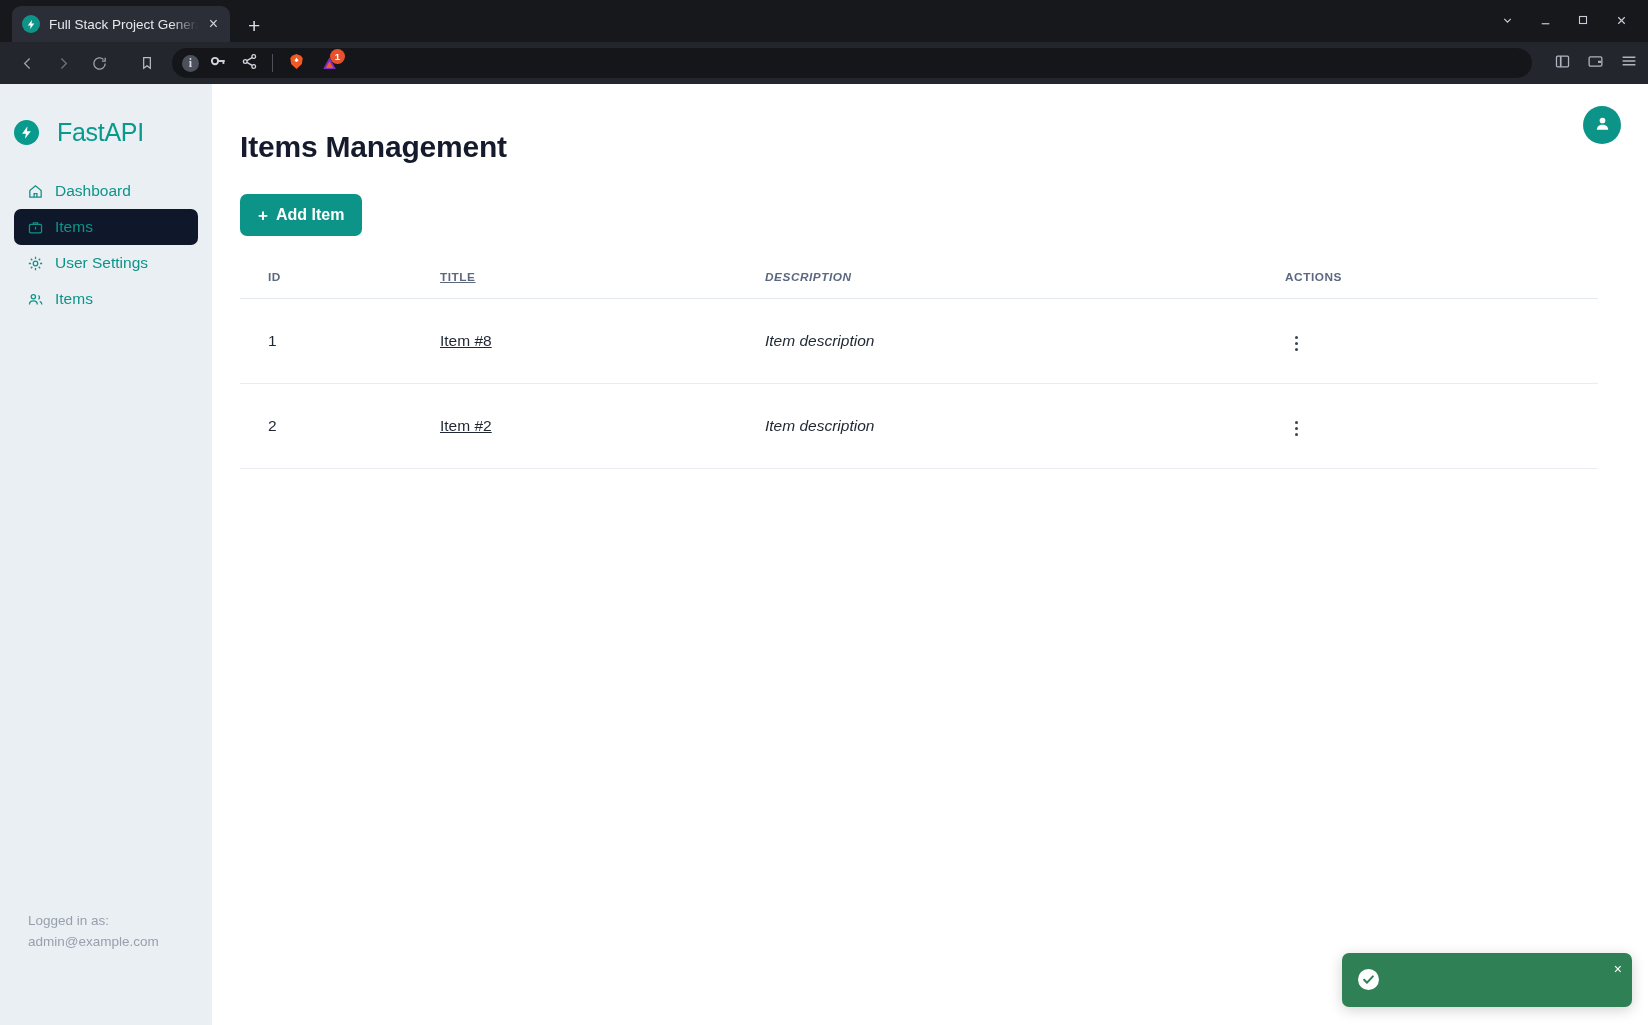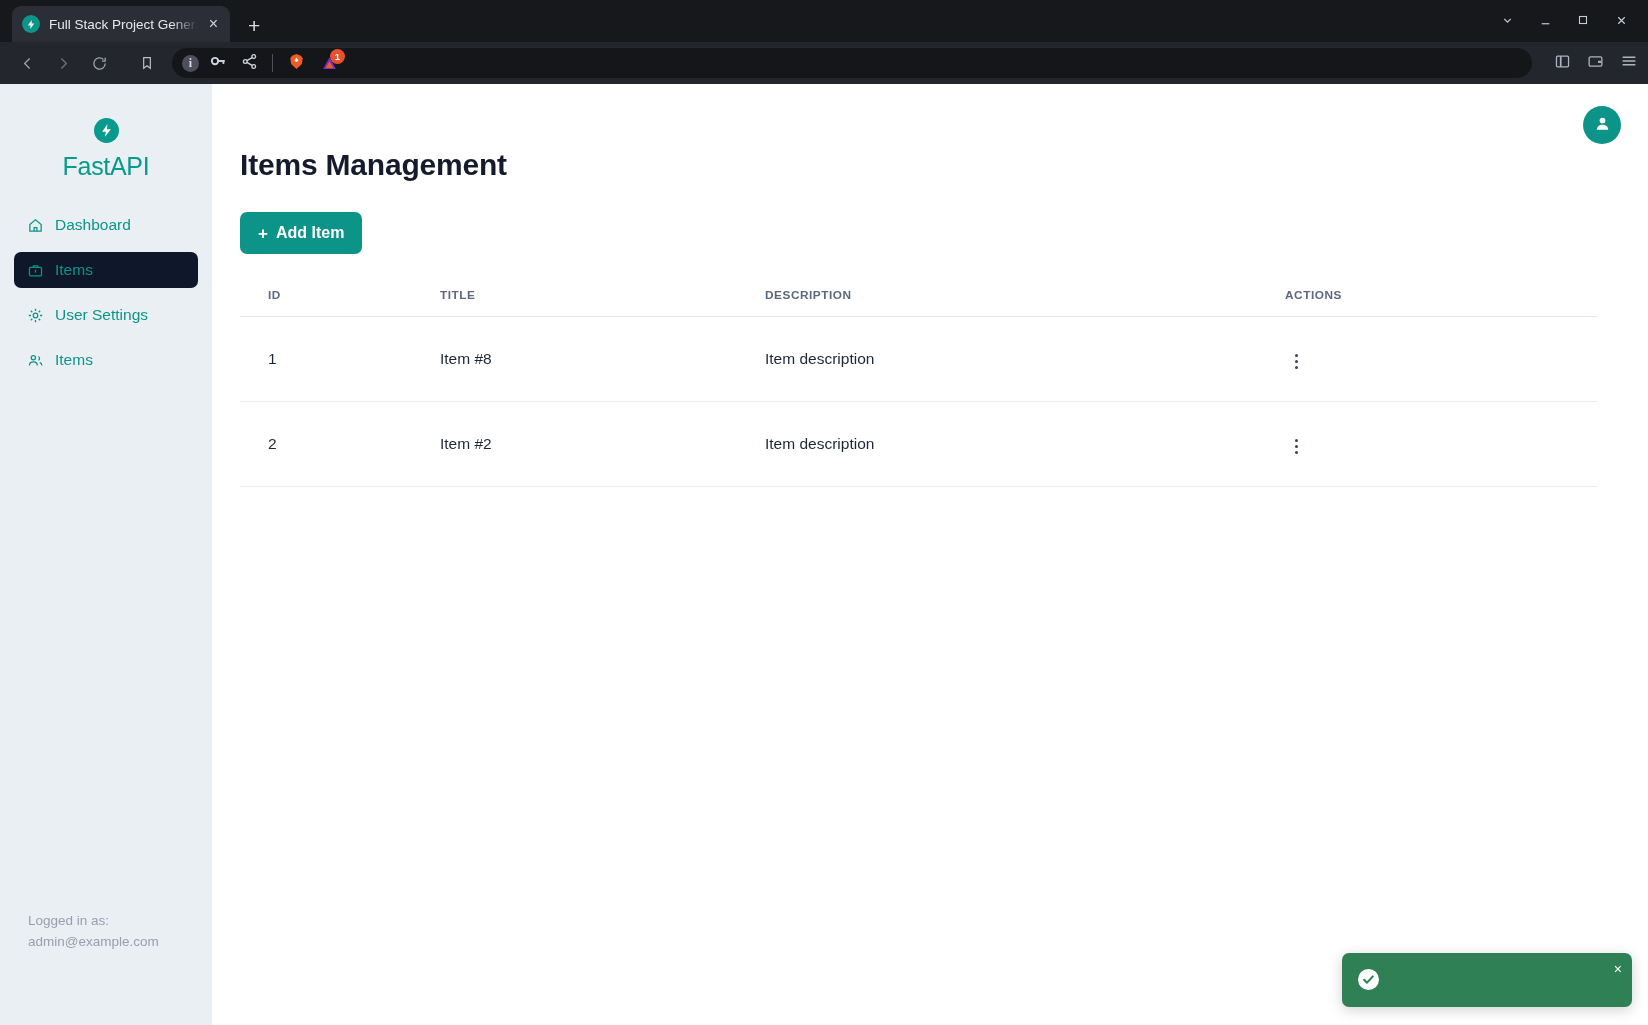--- a/index.html
+++ b/index.html
@@ -74,28 +74,28 @@
   .right-icons { display: flex; align-items: center; gap: 16px; padding-left: 14px; color: #aeb4c0; }
 
   
   .viewport { flex: 1; background: #ffffff; display: flex; position: relative; overflow: hidden; }
 
   .sidebar {
     width: 212px; background: #eaeff4; flex: 0 0 212px;
     display: flex; flex-direction: column; padding: 22px 14px 18px 14px;
     position: relative;
   }
-  .brand { display: flex; align-items: center; justify-content: flex-start; gap: 9px; padding: 12px 0 26px 0; flex-direction: column; }
+  .brand { display: flex; align-items: center; justify-content: flex-start; gap: 18px; padding: 12px 0 26px 0; }
   .brand-mark {
     width: 25px; height: 25px; border-radius: 50%; background: #089a8c;
     display: flex; align-items: center; justify-content: center;
   }
   .brand-text { font-size: 25px; color: #089a8c; letter-spacing: -0.3px; }
 
-  .navlist { display: flex; flex-direction: column; gap: 9px; }
+  .navlist { display: flex; flex-direction: column; gap: 0; }
   .navitem {
     display: flex; align-items: center; gap: 11px;
     padding: 9px 12px; border-radius: 7px;
     color: #0d9488; font-size: 15.5px; cursor: pointer;
   }
   .navitem.active { background: #0f172a; }
   .navitem .ico { width: 18px; height: 18px; display: flex; align-items: center; justify-content: center; flex: 0 0 18px; }
 
   .sidebar-foot {
     position: absolute; left: 28px; bottom: 72px;
@@ -104,21 +104,21 @@
 
   .content { flex: 1; position: relative; padding: 30px 40px 0 28px; background: #fff; }
 
   .avatar-btn {
     position: absolute; top: 22px; right: 27px;
     width: 38px; height: 38px; border-radius: 50%;
     background: #0d9488; display: flex; align-items: center; justify-content: center;
     cursor: pointer;
   }
 
-  .page-title { font-size: 30px; font-weight: bold; color: #151b2c; letter-spacing: -0.2px; margin: 34px 0 0 0; }
+  .page-title { font-size: 30px; font-weight: bold; color: #151b2c; letter-spacing: -0.2px; margin: 16px 0 0 0; }
 
   .add-btn {
     margin-top: 30px;
     display: inline-flex; align-items: center; gap: 8px;
     background: #0d9488; color: #fff; border: none;
     font-size: 16px; font-weight: bold; font-family: "Liberation Sans", sans-serif;
     padding: 12px 18px; border-radius: 7px; cursor: pointer;
   }
   .add-btn .plus { font-size: 17px; font-weight: bold; line-height: 1; }
 
@@ -126,22 +126,22 @@
   table.items th {
     text-align: left; font-size: 11.8px; font-weight: bold;
     color: #5b6880; letter-spacing: 0.55px;
     padding: 0 0 14px 0; border-bottom: 1px solid #e3e8ef; margin-top: 24px;
   }
   table.items td {
     font-size: 15.5px; color: #1f2733;
     padding: 26px 0; border-bottom: 1px solid #e9edf3;
   }
   .col-id { width: 200px; padding-left: 28px !important; }
-  .col-title { width: 325px; }
-  .col-desc { width: 520px; }
+  .col-title { width: 325px; text-decoration: underline; }
+  .col-desc { width: 520px; font-style: italic; }
   .col-actions { text-align: left; }
   th.col-id { padding-left: 28px !important; }
   .kebab {
     display: inline-flex; flex-direction: column; align-items: center; gap: 3px;
     padding: 6px 10px; cursor: pointer;
   }
   .kebab i { width: 3px; height: 3px; border-radius: 50%; background: #3a4250; display: block; }
 
   
   .toast {

